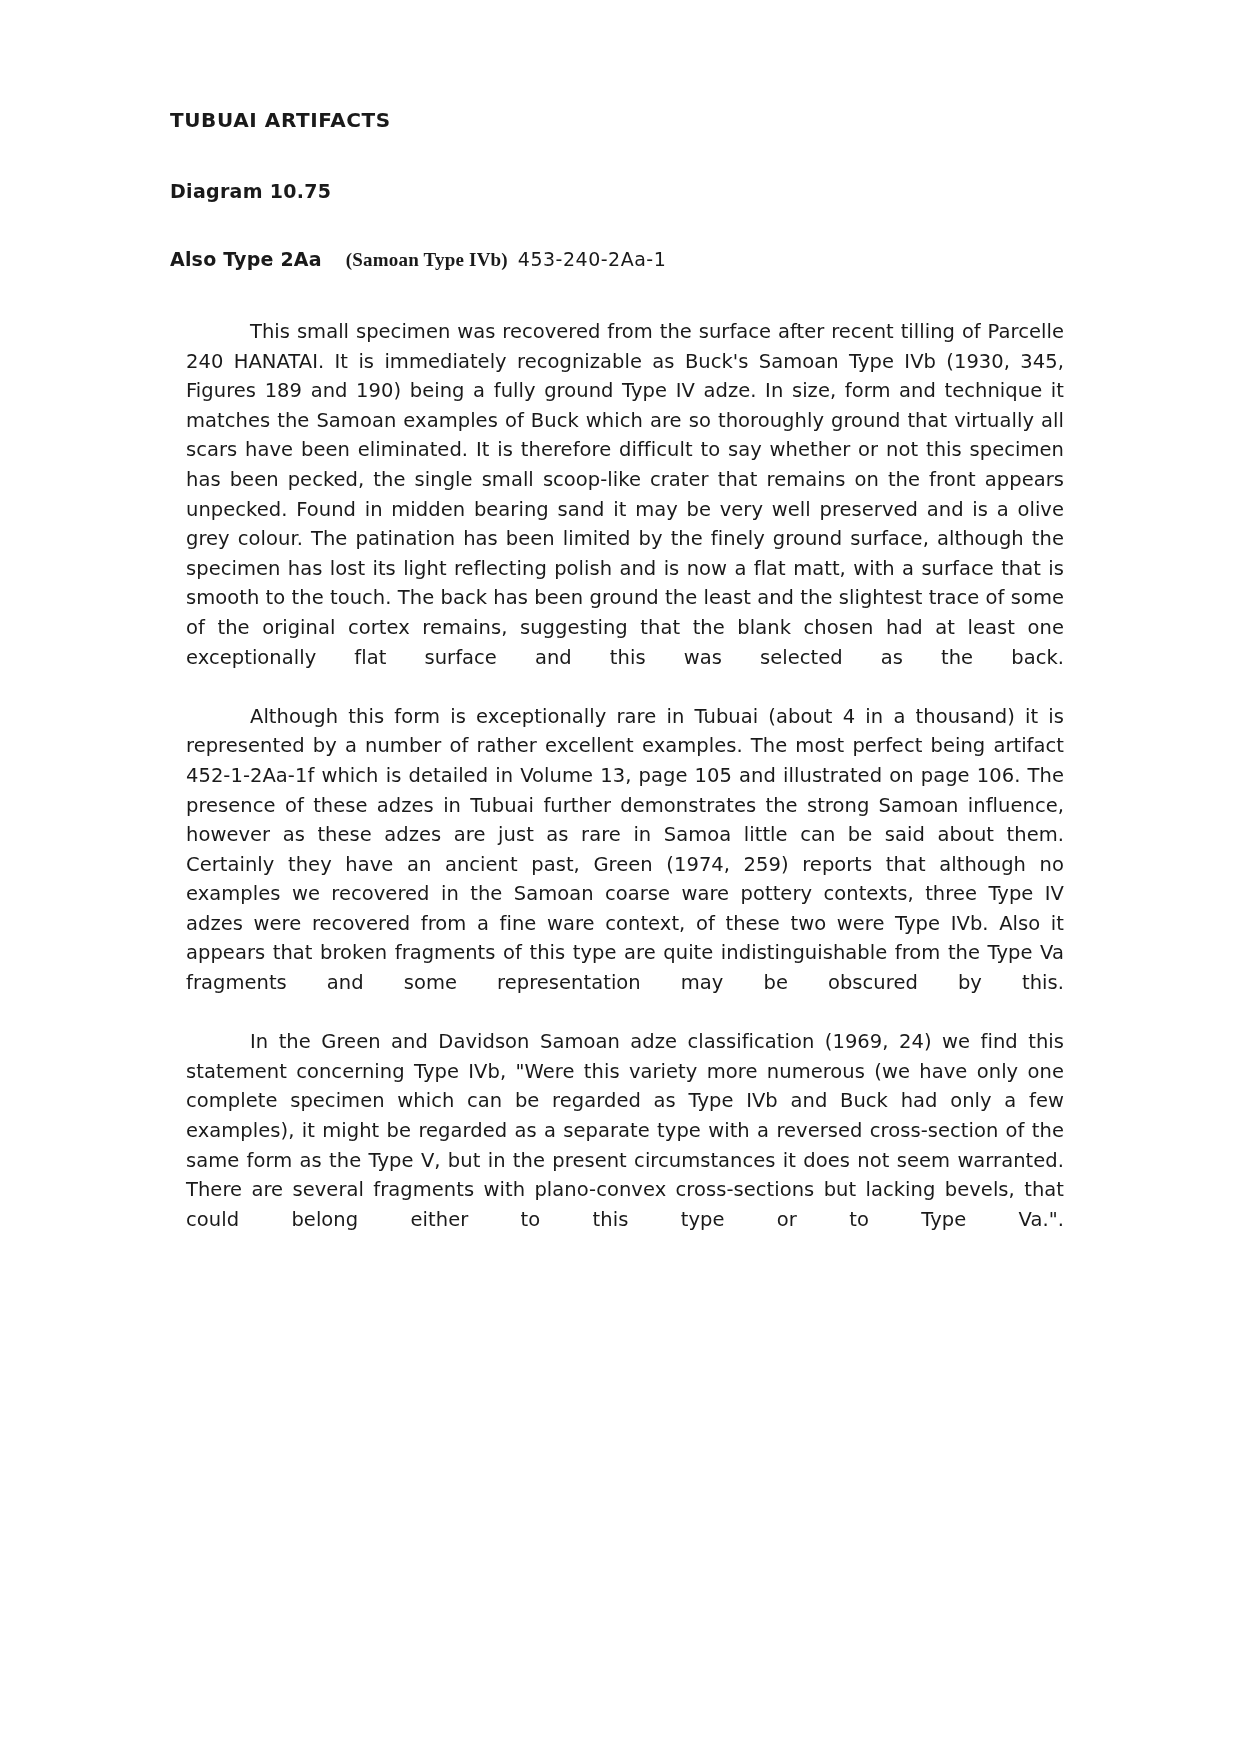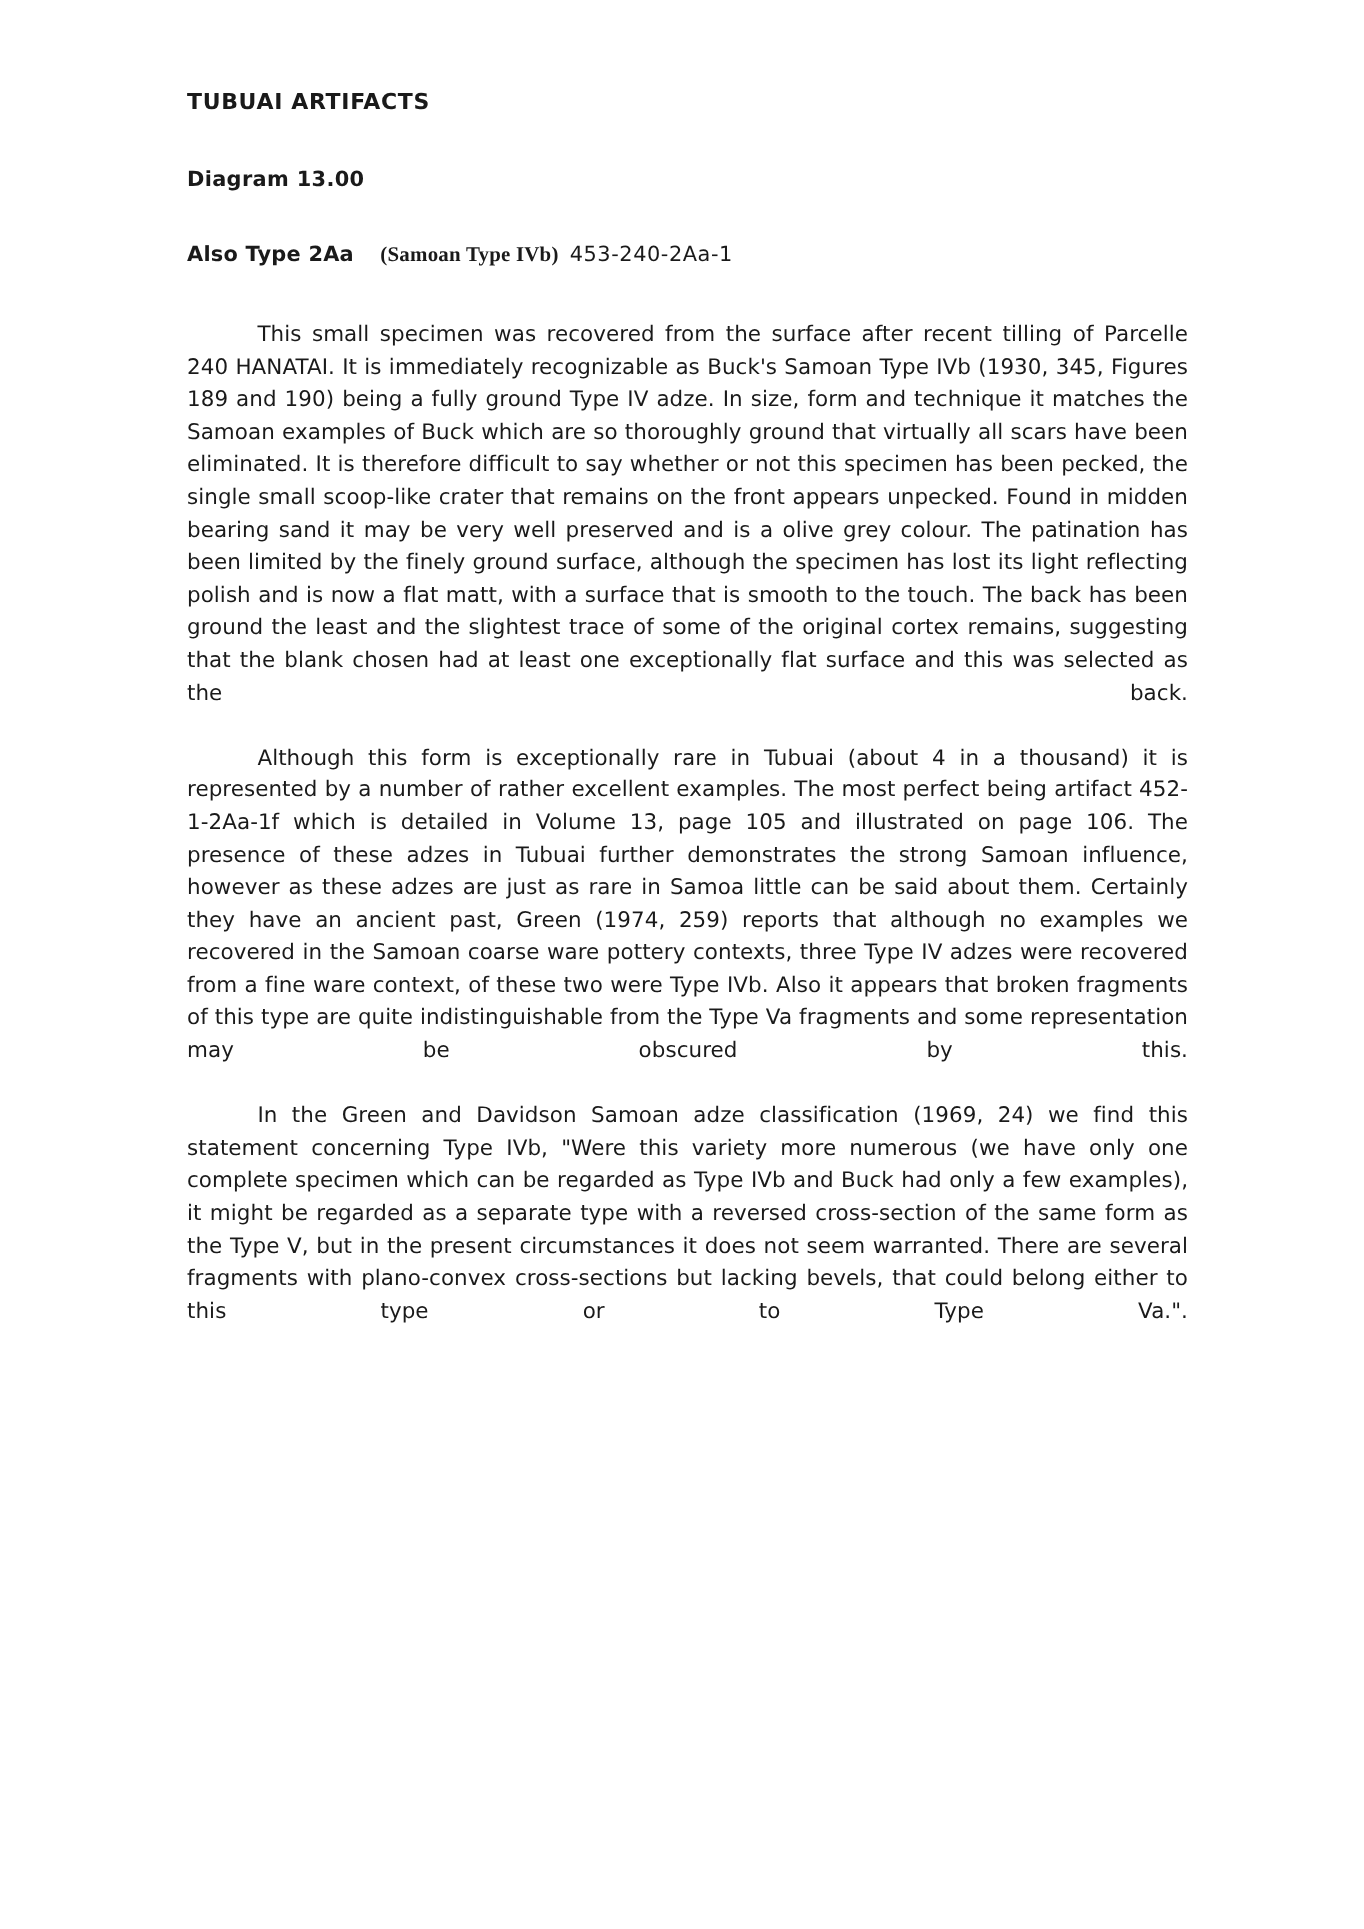--- a/index.html
+++ b/index.html
@@ -12,21 +12,21 @@
     height: 1754px;
     font-family: "DejaVu Sans", sans-serif;
     color: #1a1a1a;
     -webkit-font-smoothing: antialiased;
   }
   .page {
     position: relative;
     width: 1240px;
     height: 1754px;
     box-sizing: border-box;
-    padding: 80px 160px 0 170px;
+    padding: 108px 160px 0 170px;
   }
   .doc-title {
     font-size: 20px;
     font-weight: bold;
     letter-spacing: 0.6px;
     margin: 0 0 48px 0;
   }
   .diagram-label {
     font-size: 19px;
     font-weight: bold;
@@ -44,21 +44,21 @@
   .adze-heading .code {
     font-weight: normal;
     margin-left: 10px;
     letter-spacing: 0.5px;
   }
   .body-text {
     font-size: 19.5px;
     line-height: 29.6px;
     text-align: justify;
     text-justify: inter-word;
-    margin: 0;
+    margin: 16px;
     letter-spacing: 0.05px;
   }
   .body-text p {
     margin: 0;
     text-indent: 64px;
   }
   .body-text p.last-para {
     text-align: justify;
   }
   
@@ -68,21 +68,21 @@
     width: 100%;
   }
 </style>
 </head>
 <body>
 
 <div class="page">
 
   <h1 class="doc-title">TUBUAI ARTIFACTS</h1>
 
-  <div class="diagram-label">Diagram 13.00</div>
+  <div class="diagram-label">Diagram 10.75</div>
 
   <div class="adze-heading">
     <span class="bold">Also Type 2Aa</span><span class="bold" style="margin-left:24px;font-family:Liberation Serif, serif;">(Samoan Type IVb)</span><span class="code">453-240-2Aa-1</span>
   </div>
 
   <div class="body-text">
     <p>This small specimen was recovered from the surface after recent tilling of Parcelle 240 HANATAI. It is immediately recognizable as Buck's Samoan Type IVb (1930, 345, Figures 189 and 190) being a fully ground Type IV adze. In size, form and technique it matches the Samoan examples of Buck which are so thoroughly ground that virtually all scars have been eliminated. It is therefore difficult to say whether or not this specimen has been pecked, the single small scoop-like crater that remains on the front appears unpecked.    Found in midden bearing sand it may be very well preserved and is a olive grey colour. The patination has been limited by the finely ground surface, although the specimen has lost its light reflecting polish and is now a flat matt, with a surface that is smooth to the touch. The back has been ground the least and the slightest trace of some of the original cortex remains, suggesting that the blank chosen had at least one exceptionally flat surface and this was selected as the back.</p>
     <p>Although this form is exceptionally rare in Tubuai (about 4 in a thousand) it is represented by a number of rather excellent examples. The most perfect being artifact 452-1-2Aa-1f which is detailed in Volume 13, page 105 and illustrated on page 106. The presence of these adzes in Tubuai further demonstrates the strong Samoan influence, however as these adzes are just as rare in Samoa little can be said about them. Certainly they have an ancient past, Green (1974, 259) reports that although no examples we recovered in the Samoan coarse ware pottery contexts, three Type IV adzes were recovered from a fine ware context, of these two were Type IVb. Also it appears that broken fragments of this type are quite indistinguishable from the Type Va fragments and some representation may be obscured by this.</p>
     <p class="last-para">In the Green and Davidson Samoan adze classification (1969, 24) we find this statement concerning Type IVb, "Were this variety more numerous (we have only one complete specimen which can be regarded as Type IVb and Buck had only a few examples), it might be regarded as a separate type with a reversed cross-section of the same form as the Type V, but in the present circumstances it does not seem warranted. There are several fragments  with plano-convex cross-sections but lacking bevels, that could belong either to this type or to Type Va.".</p>
   </div>

